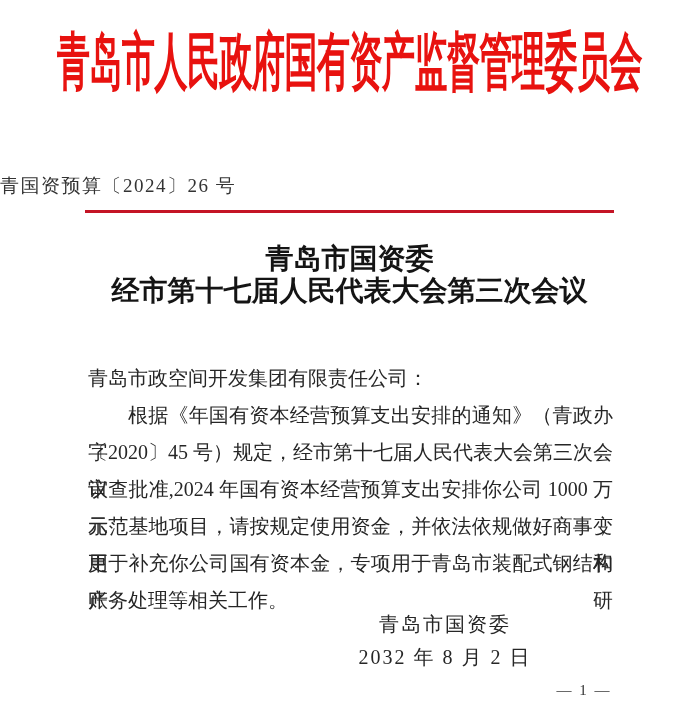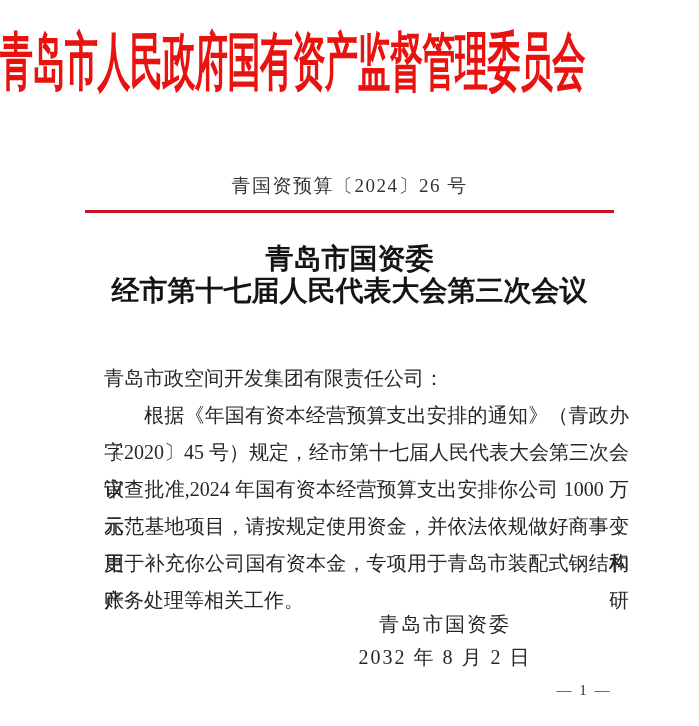--- a/index.html
+++ b/index.html
@@ -14,40 +14,39 @@
     background: #ffffff;
     overflow: hidden;
     font-family: "Liberation Serif", "DejaVu Serif", serif;
   }
   
   .agency-header {
     position: absolute;
     top: 47px;
     left: 0;
     width: 699px;
-    text-align: left;
+    text-align: center;
     font-size: 33px;
     font-weight: bold;
     color: #e8120f;
     line-height: 33px;
     white-space: nowrap;
     letter-spacing: -0.5px;
   }
   .agency-header .stretch {
     display: inline-block;
     transform: scaleY(1.9);
     transform-origin: center center;
   }
   
   .doc-number {
     position: absolute;
     top: 174px;
     left: 0;
     width: 699px;
-    text-align: center;
     font-size: 19px;
     line-height: 24px;
     color: #333333;
     letter-spacing: 1.5px;
   }
   
   .divider {
     position: absolute;
     top: 210px;
     left: 85px;
@@ -69,21 +68,20 @@
   }
   
   .body-block {
     position: absolute;
     top: 360px;
     left: 88px;
     width: 525px;
     font-size: 20px;
     line-height: 37px;
     color: #262626;
-    margin-left: 16px;
   }
   .bline {
     height: 37px;
     white-space: nowrap;
   }
   .bline.just {
     white-space: normal;
     text-align: justify;
     text-align-last: justify;
   }

